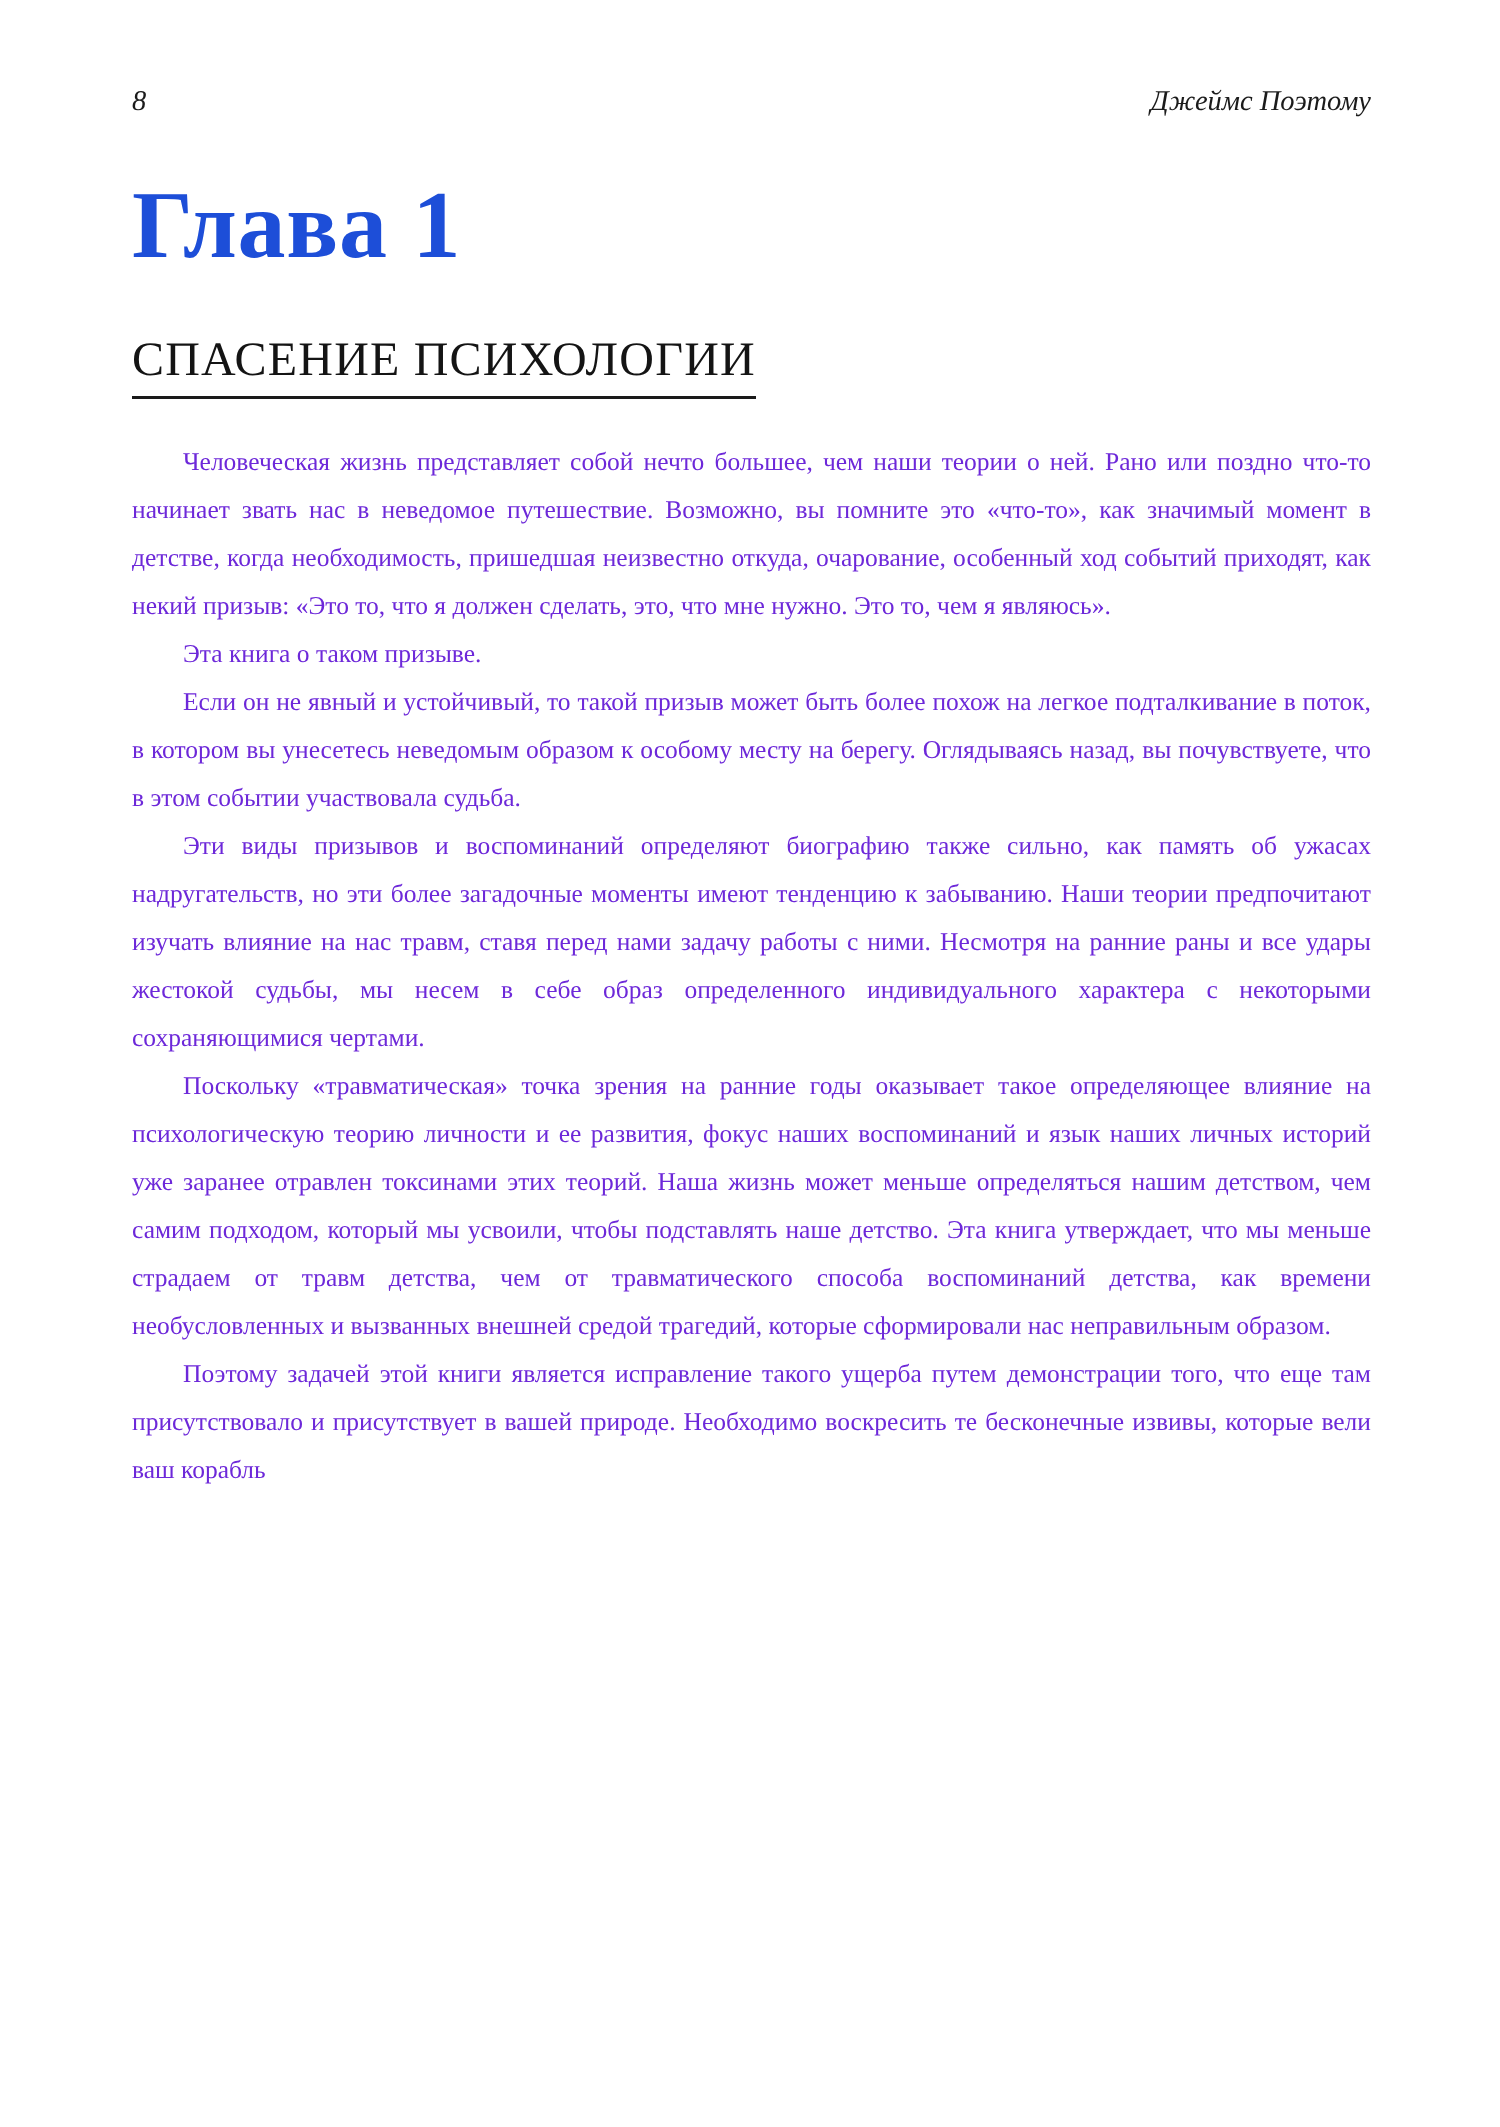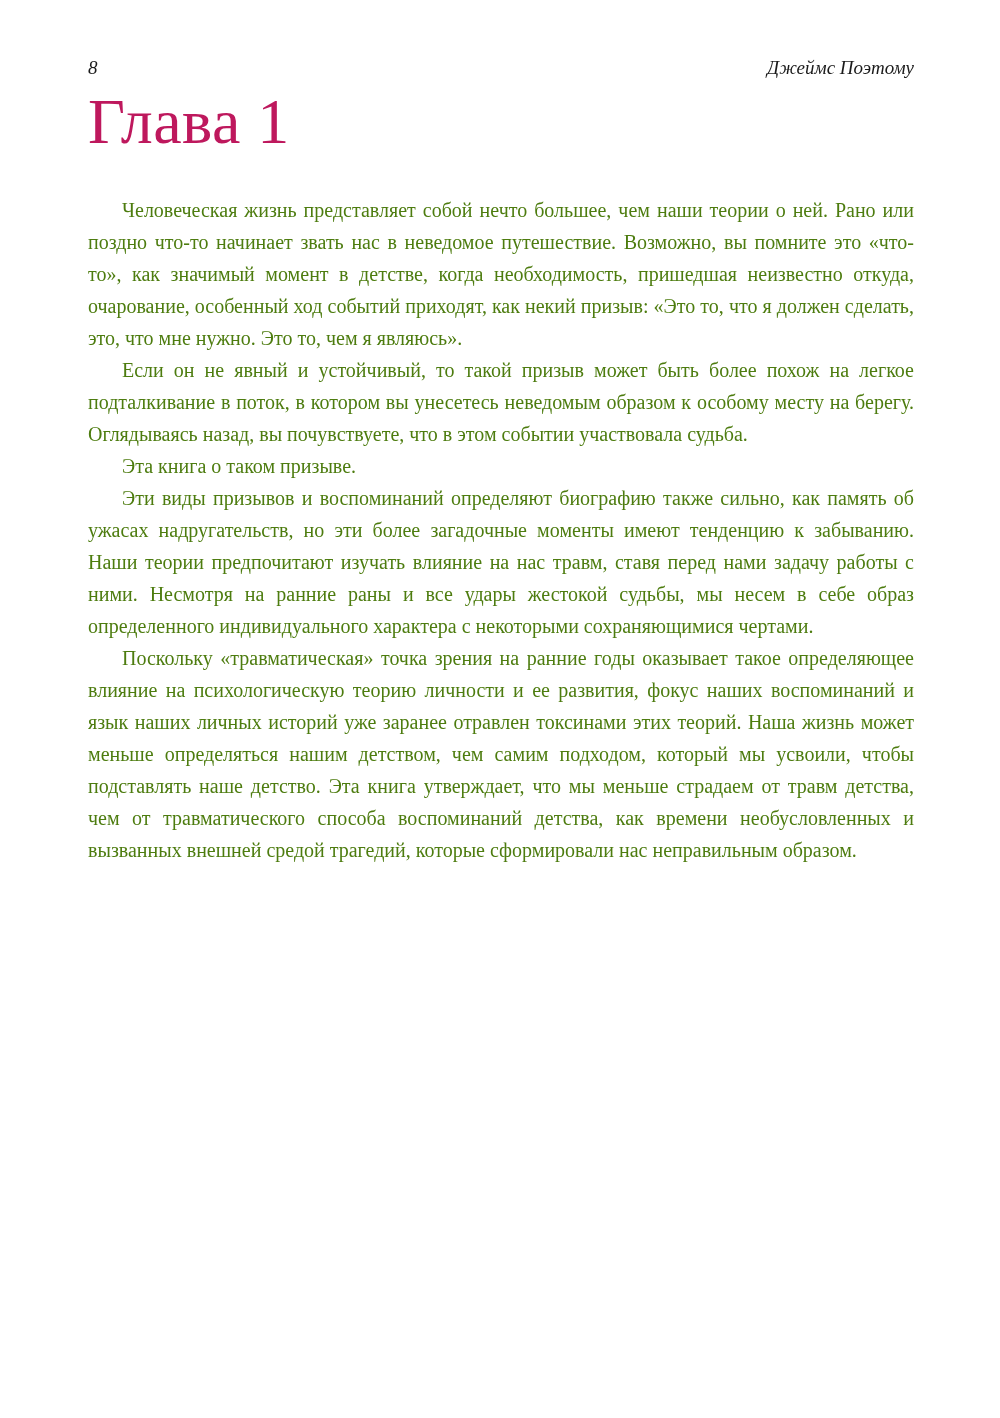--- a/index.html
+++ b/index.html
@@ -22,70 +22,72 @@
   .page-header {
     display: flex;
     justify-content: space-between;
     align-items: baseline;
     font-style: italic;
     font-size: 19px;
     line-height: 24px;
     color: #1b1b1b;
   }
   .chapter-title {
-    margin: 8px 0 0 0;
-    font-weight: normal;
+    margin: 36px 0 0 0;
+    font-weight: bold;
     font-size: 64px;
     line-height: 68px;
     letter-spacing: 0.5px;
-    color: #be185d;
+    color: #1d4ed8;
   }
   .section-heading {
     margin: 36px 0 0 0;
     font-weight: normal;
     font-size: 32px;
     line-height: 38px;
     letter-spacing: 0.8px;
     color: #141414;
   }
   .heading-line {
     display: table;
     border-bottom: 2px solid #1a1a1a;
     padding-bottom: 6px;
     margin-bottom: 9px;
     white-space: nowrap;
   }
   .body-text {
-    margin-top: 38px;
-    font-size: 20px;
+    margin-top: 26px;
+    font-size: 17px;
     line-height: 32px;
     text-align: justify;
-    color: #4d7c0f;
+    color: #6d28d9;
   }
   .body-text p {
     margin: 0;
     text-indent: 34px;
   }
 </style>
 </head>
 <body>
 
 <div class="page">
 
   <header class="page-header">
     <span>8</span>
     <span>Джеймс Поэтому</span>
   </header>
 
   <h1 class="chapter-title">Глава 1</h1>
 
   <h2 class="section-heading">
+    <span class="heading-line">СПАСЕНИЕ ПСИХОЛОГИИ</span>
   </h2>
 
   <main class="body-text">
     <p>Человеческая жизнь представляет собой нечто большее, чем наши теории о ней. Рано или поздно что-то начинает звать нас в неведомое путешествие. Возможно, вы помните это «что-то», как значимый момент в детстве, когда необходимость, пришедшая неизвестно откуда, очарование, особенный ход событий приходят, как некий призыв: «Это то, что я должен сделать, это, что мне нужно. Это то, чем я являюсь».</p>
+    <p>Эта книга о таком призыве.</p>
     <p>Если он не явный и устойчивый, то такой призыв может быть более похож на легкое подталкивание в поток, в котором вы унесетесь неведомым образом к особому месту на берегу. Оглядываясь назад, вы почувствуете, что в этом событии участвовала судьба.</p>
-    <p>Эта книга о таком призыве.</p>
     <p>Эти виды призывов и воспоминаний определяют биографию также сильно, как память об ужасах надругательств, но эти более загадочные моменты имеют тенденцию к забыванию. Наши теории предпочитают изучать влияние на нас травм, ставя перед нами задачу работы с ними. Несмотря на ранние раны и все удары жестокой судьбы, мы несем в себе образ определенного индивидуального характера с некоторыми сохраняющимися чертами.</p>
     <p>Поскольку «травматическая» точка зрения на ранние годы оказывает такое определяющее влияние на психологическую теорию личности и ее развития, фокус наших воспоминаний и язык наших личных историй уже заранее отравлен токсинами этих теорий. Наша жизнь может меньше определяться нашим детством, чем самим подходом, который мы усвоили, чтобы подставлять наше детство. Эта книга утверждает, что мы меньше страдаем от травм детства, чем от травматического способа воспоминаний детства, как времени необусловленных и вызванных внешней средой трагедий, которые сформировали нас неправильным образом.</p>
+    <p>Поэтому задачей этой книги является исправление такого ущерба путем демонстрации того, что еще там присутствовало и присутствует в вашей природе. Необходимо воскресить те бесконечные извивы, которые вели ваш корабль</p>
   </main>
 
 </div>
 
 </body></html>

